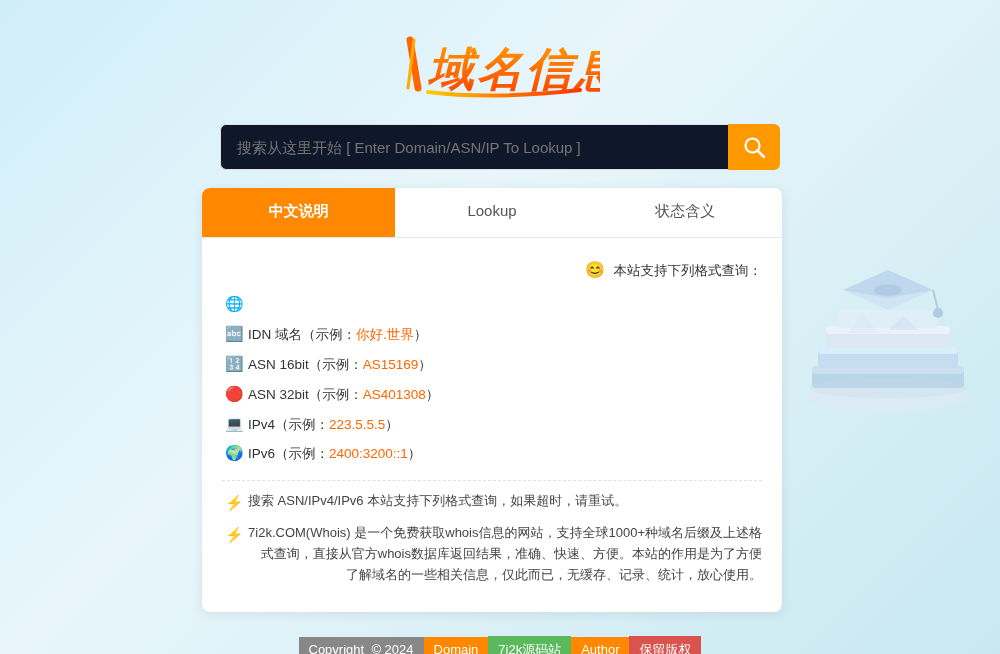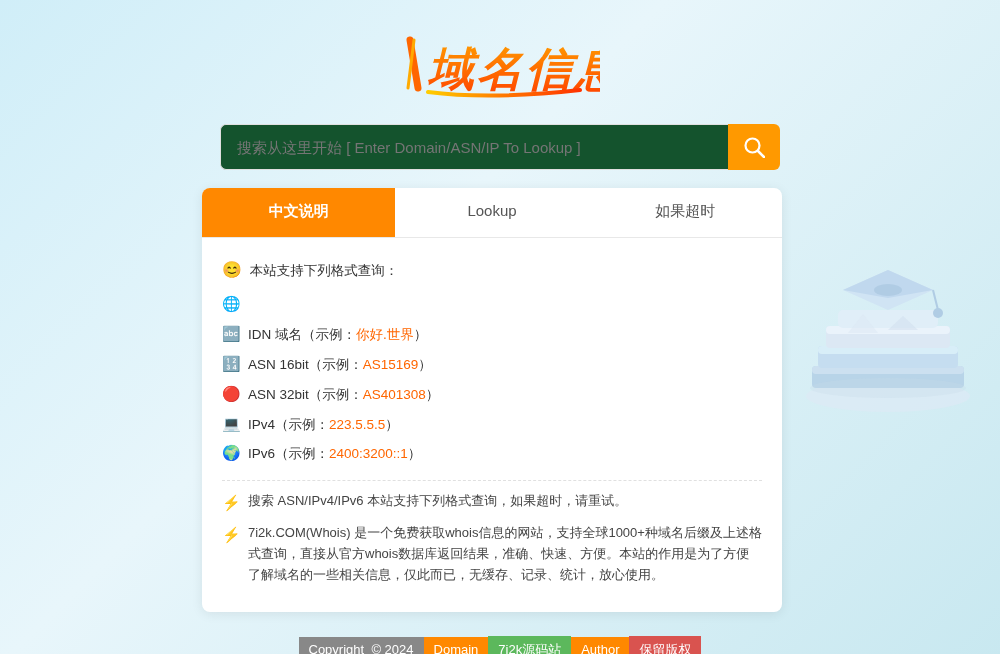--- a/index.html
+++ b/index.html
@@ -29,21 +29,21 @@
     .search-input {
       flex: 1;
       height: 46px;
       border: 1.5px solid #e0e0e0;
       border-right: none;
       border-radius: 6px 0 0 6px;
       padding: 0 16px;
       font-size: 15px;
       color: #aaa;
       outline: none;
-      background: #14532d;
+      background: #0f172a;
     }
     .search-btn {
       width: 52px;
       height: 46px;
       background: #f90;
       border: none;
       border-radius: 0 6px 6px 0;
       cursor: pointer;
       display: flex;
       align-items: center;
@@ -93,20 +93,21 @@
       border-radius: 0;
       font-weight: bold;
     }
 
     
     .content {
       padding: 18px 20px 18px 20px;
       font-size: 13.5px;
       color: #333;
       line-height: 1.7;
+      text-align: right;
     }
     .content-title {
       margin-bottom: 8px;
       font-size: 13.5px;
     }
     .content-item {
       display: flex;
       align-items: baseline;
       margin-bottom: 4px;
     }
@@ -226,21 +227,21 @@
 
       <ellipse cx="110" cy="170" rx="78" ry="10" fill="#c8dce8" opacity="0.3"></ellipse>
     </svg>
   </div>
 
   <div class="panel">
 
     <div class="tabs">
       <div class="tab active">中文说明</div>
       <div class="tab">Lookup</div>
-      <div class="tab">如果超时</div>
+      <div class="tab">状态含义</div>
     </div>
 
     <div class="content">
       <div class="content-title">
         <span style="font-size:16px; margin-right:4px;">😊</span>
         <span>本站支持下列格式查询：</span>
       </div>
 
       <div class="content-item">
         <span class="item-icon">🌐</span>

